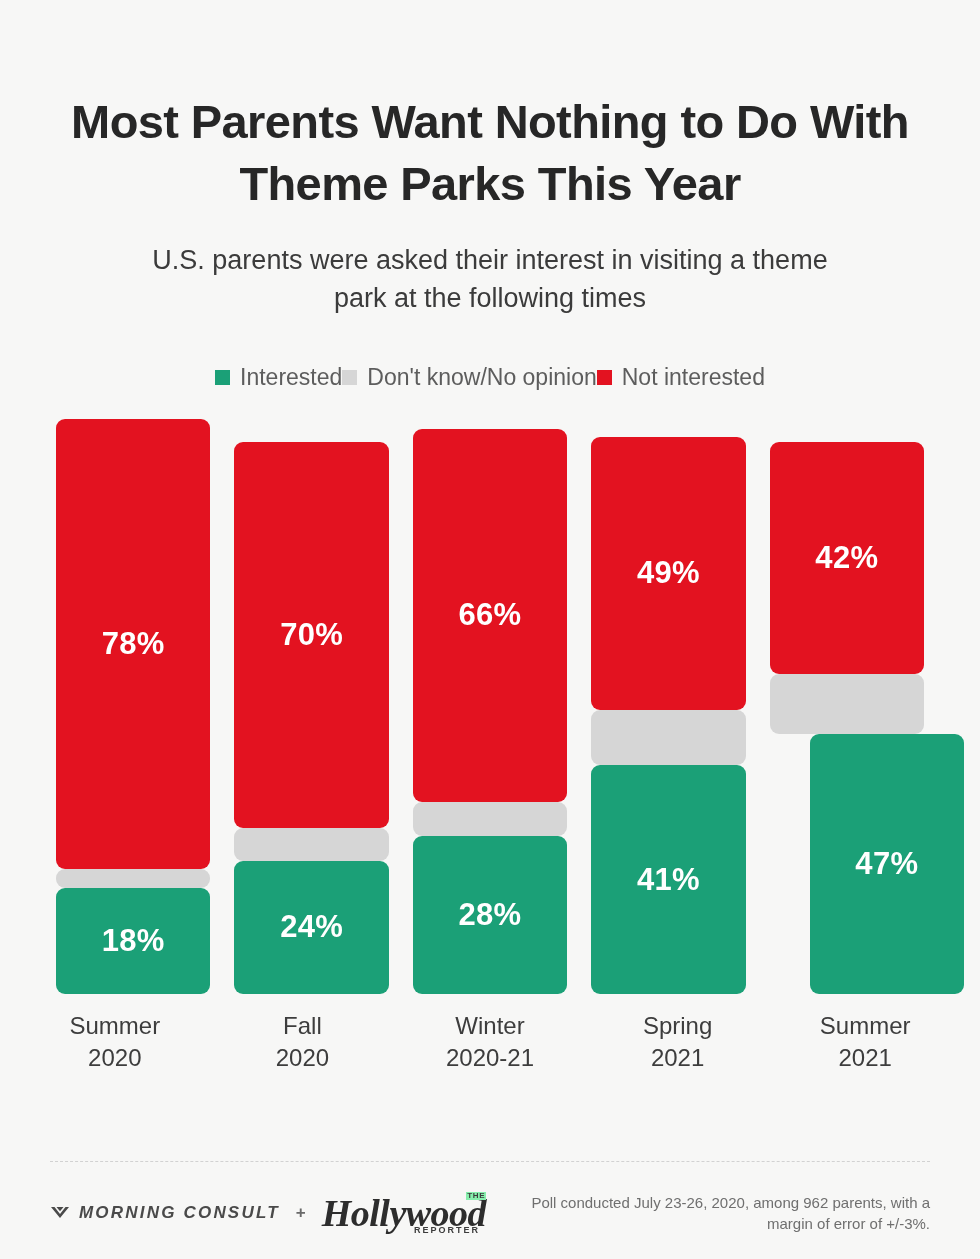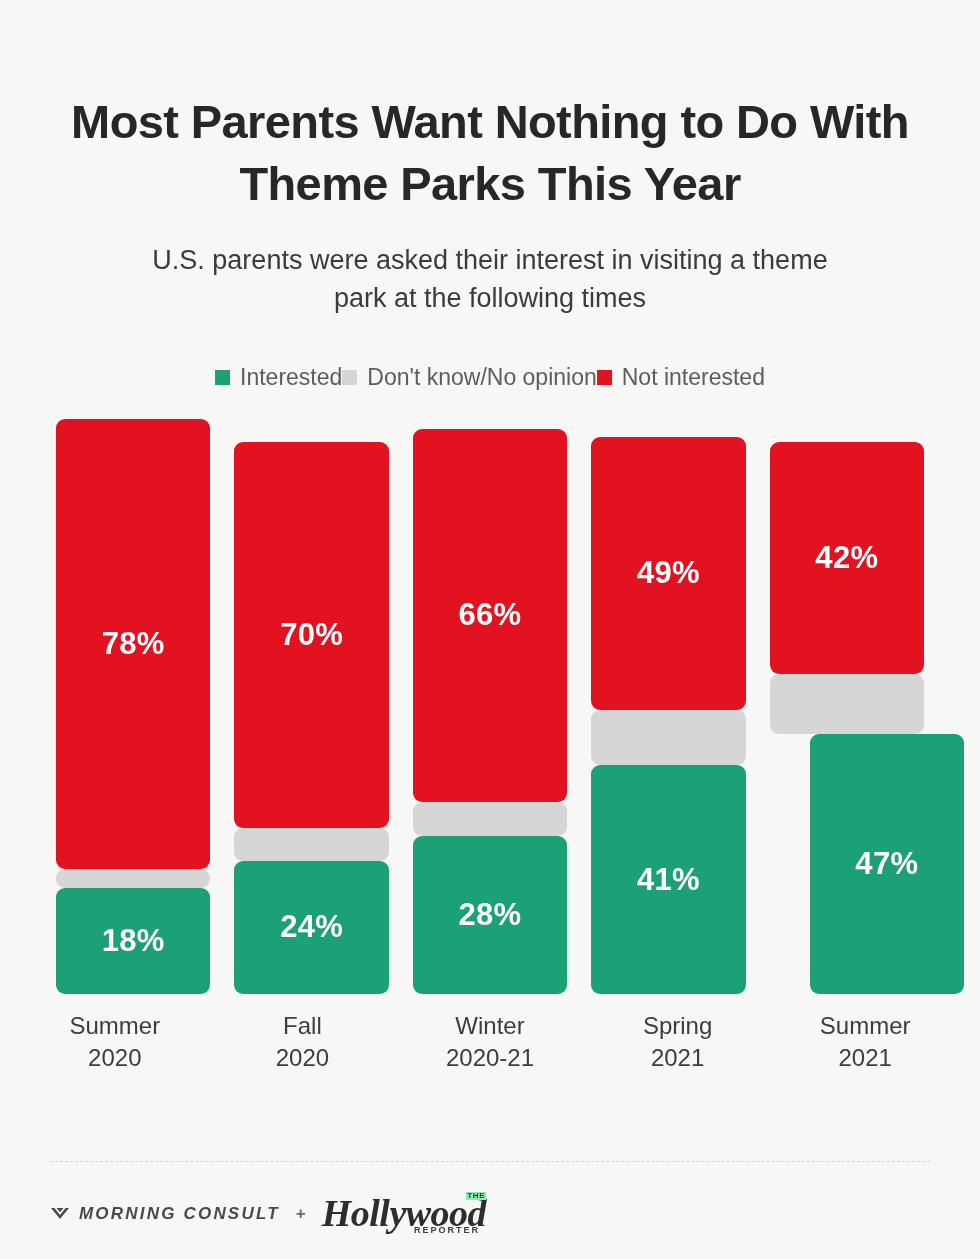--- a/index.html
+++ b/index.html
@@ -315,16 +315,17 @@
           </svg>
           <span class="mc-word">MORNING CONSULT</span>
         </div>
         <span class="plus">+</span>
         <div class="thr-logo">
           <span class="thr-the">THE</span>
           <span class="thr-name">Hollywood</span>
           <span class="thr-reporter">REPORTER</span>
         </div>
       </div>
+      <div class="source">Poll conducted July 23-26, 2020, among 962 parents, with a margin of error of +/-3%.</div>
     </div>
   </div>
 
 </div>
 
 </body></html>

